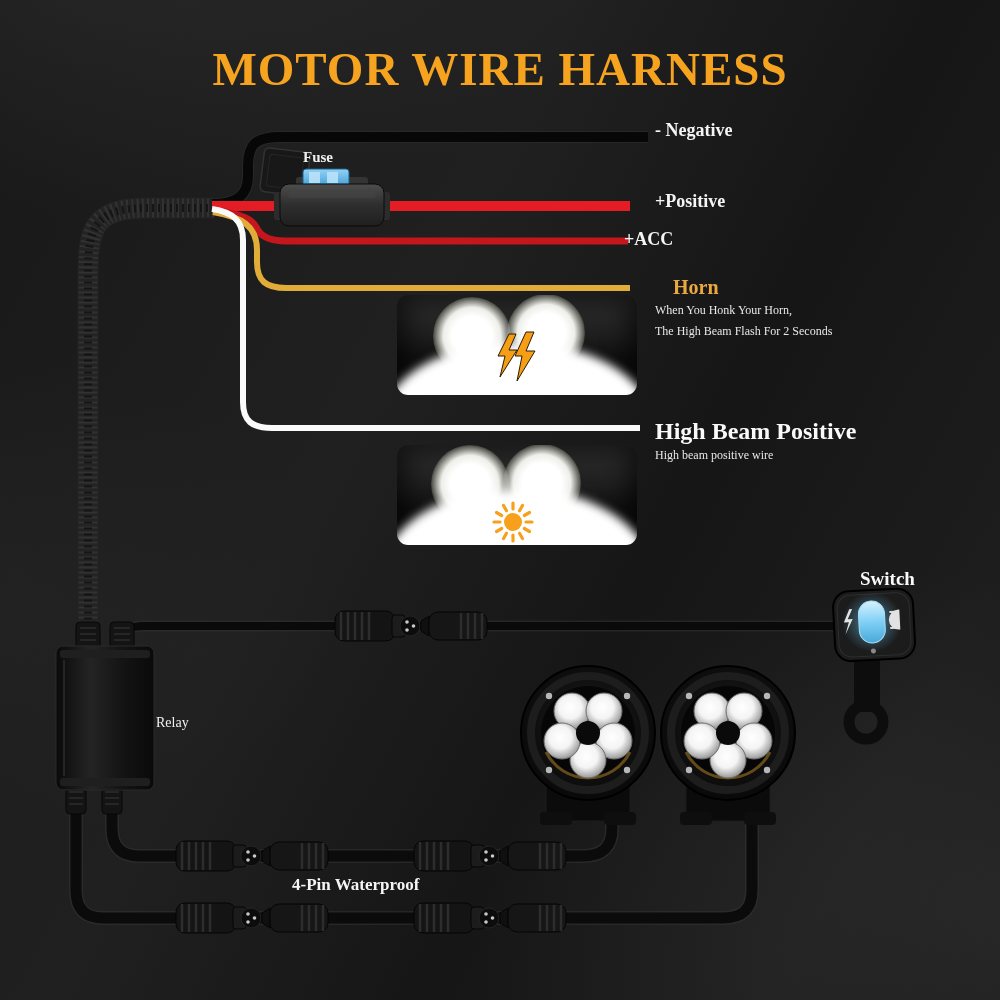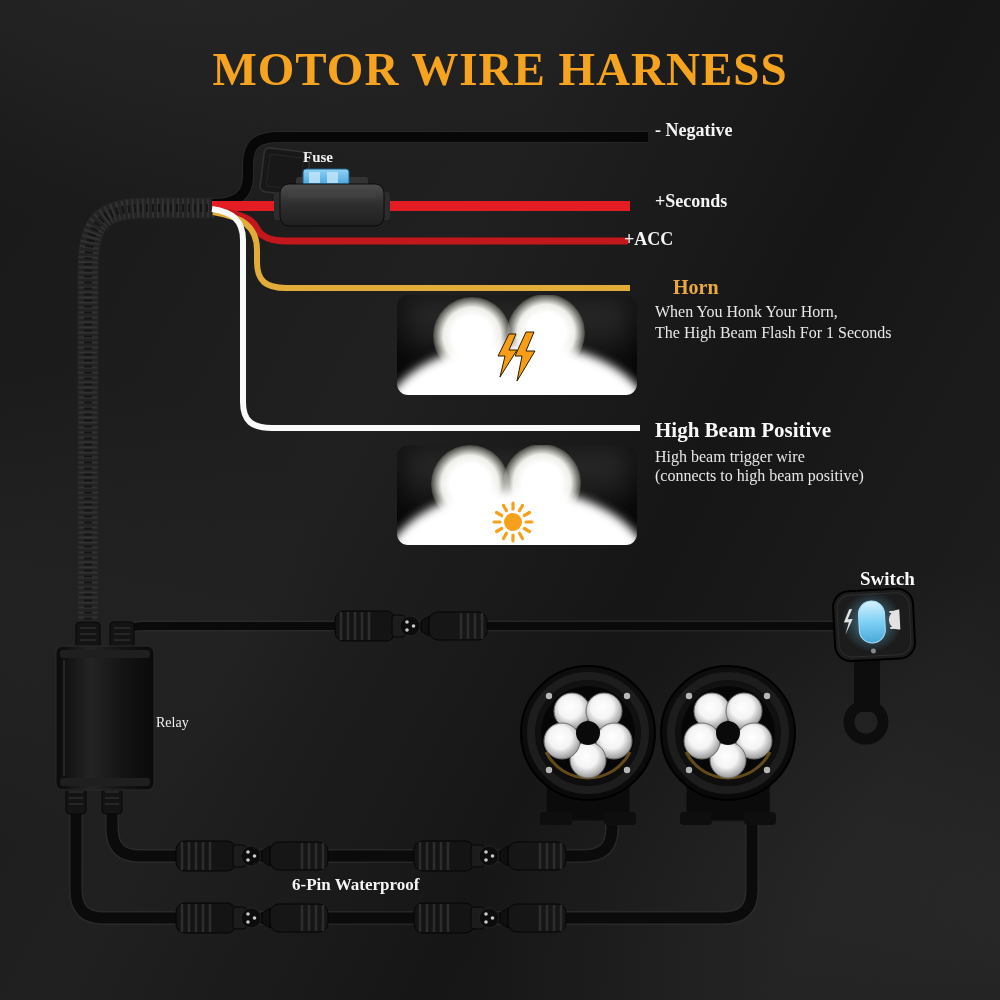--- a/index.html
+++ b/index.html
@@ -12,22 +12,22 @@
       radial-gradient(700px 420px at -8% 60%, rgba(58,58,58,.22), rgba(0,0,0,0) 60%),
       linear-gradient(118deg,#181818 0%,#202020 38%,#161616 62%,#1d1d1d 85%,#171717 100%);
   }
   .abs{position:absolute;}
   .title{
     left:0;right:0;top:42px;text-align:center;
     font-size:47px;font-weight:800;letter-spacing:1px;color:#F6A41F;
   }
   .lbl{white-space:nowrap;}
   .lb-big{font-size:18px;font-weight:600;color:#f5f5f5;text-align:right;}
-  .lb-head{font-size:21px;font-weight:700;color:#fafafa;}
-  .lb-desc{font-size:16px;font-weight:400;color:#e8e8e8;}
+  .lb-head{font-size:24px;font-weight:700;color:#fafafa;}
+  .lb-desc{font-size:12px;font-weight:400;color:#e8e8e8;}
   .lb-horn{font-size:20px;font-weight:700;color:#E9A93F;}
   .lb-small{font-size:15px;font-weight:600;color:#f0f0f0;}
   .lb-switch{font-size:19px;font-weight:700;color:#fafafa;text-align:right;}
   .lb-relay{font-size:14px;font-weight:500;color:#f0f0f0;}
   .lb-pin{font-size:17px;font-weight:700;color:#f5f5f5;}
   svg.diagram{position:absolute;left:0;top:0;}
   .photo{
     position:absolute;width:240px;height:100px;border-radius:11px;overflow:hidden;
     background:linear-gradient(180deg,#343434 0%,#1d1d1d 42%,#101010 62%,#0b0b0b 100%);
     box-shadow:inset 0 0 26px 8px rgba(0,0,0,.65);
@@ -255,26 +255,25 @@
           <path d="M28.5,33.3 L31.5,38.5"></path>
           <path d="M33.3,28.5 L38.5,31.5"></path>
       </g>
       <circle cx="22" cy="22" r="9" fill="#F6A01C"></circle>
     </svg>
   </div>
 
   <div class="abs title">MOTOR WIRE HARNESS</div>
 
   <div class="abs lbl lb-big" style="left:655px;top:120px;">- Negative</div>
-  <div class="abs lbl lb-big" style="left:655px;top:191px;">+Seconds</div>
+  <div class="abs lbl lb-big" style="left:655px;top:191px;">+Positive</div>
   <div class="abs lbl lb-big" style="left:624px;top:229px;">+ACC</div>
   <div class="abs lbl lb-horn" style="left:673px;top:276px;">Horn</div>
   <div class="abs lbl lb-desc" style="left:655px;top:303px;">When You Honk Your Horn,</div>
-  <div class="abs lbl lb-desc" style="left:655px;top:324px;">The High Beam Flash For 1 Seconds</div>
+  <div class="abs lbl lb-desc" style="left:655px;top:324px;">The High Beam Flash For 2 Seconds</div>
   <div class="abs lbl lb-head" style="left:655px;top:418px;">High Beam Positive</div>
-  <div class="abs lbl lb-desc" style="left:655px;top:448px;">High beam trigger wire</div>
-  <div class="abs lbl lb-desc" style="left:655px;top:467px;">(connects to high beam positive)</div>
+  <div class="abs lbl lb-desc" style="left:655px;top:448px;">High beam positive wire</div>
   <div class="abs lbl lb-small" style="left:303px;top:149px;">Fuse</div>
   <div class="abs lbl lb-switch" style="left:860px;top:568px;">Switch</div>
   <div class="abs lbl lb-relay" style="left:156px;top:715px;">Relay</div>
-  <div class="abs lbl lb-pin" style="left:292px;top:875px;">6-Pin Waterproof</div>
+  <div class="abs lbl lb-pin" style="left:292px;top:875px;">4-Pin Waterproof</div>
 
 </div>
 
 </body></html>

